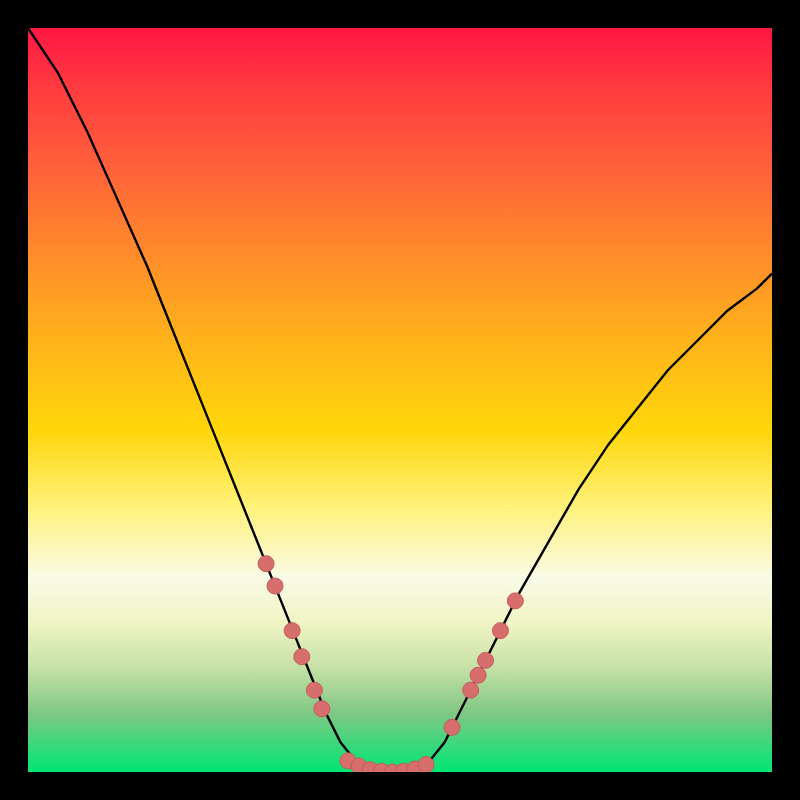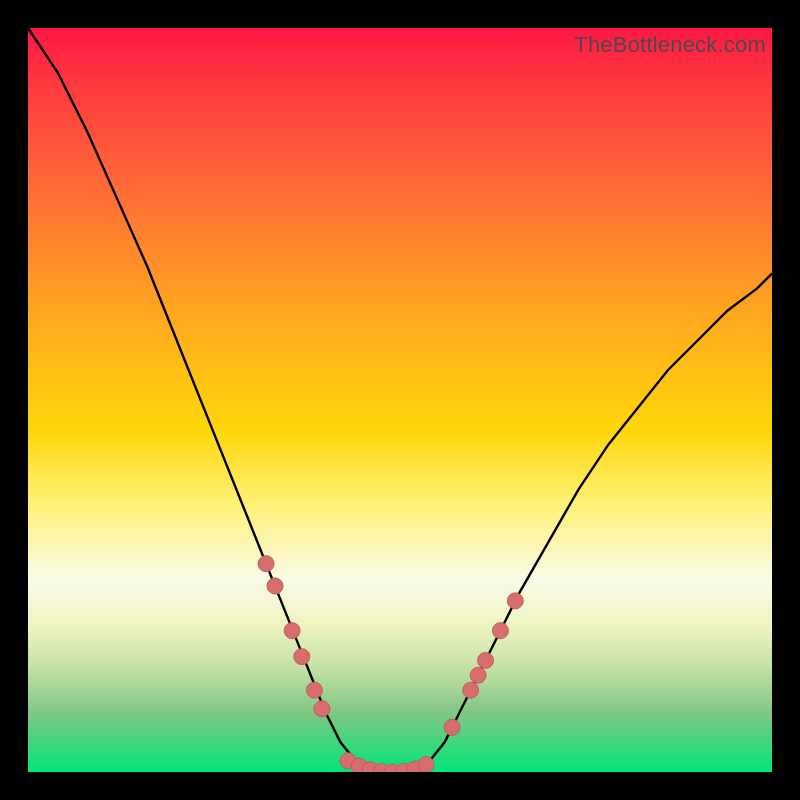--- a/index.html
+++ b/index.html
@@ -67,21 +67,20 @@
     height: 100%;
   }
 </style>
 </head>
 <body>
 
 <div class="frame">
   <div class="plot-area">
     <div class="gradient-bg"></div>
 
-    <div class="watermark">TheBottleneck.com</div>
 
     <svg class="curve-layer" viewBox="0 0 744 744" preserveAspectRatio="none">
       <path fill="none" stroke-width="2.4" d="M0.00 0.00 L29.76 44.64 L59.52 104.16 L89.28 171.12 L119.04 238.08 L148.80 312.48 L178.56 386.88 L208.32 461.28 L238.08 535.68 L252.96 572.88 L267.84 610.08 L282.72 647.28 L297.60 684.48 L312.48 714.24 L327.36 732.84 L342.24 740.28 L357.12 744.00 L372.00 744.00 L386.88 740.28 L401.76 732.84 L416.64 714.24 L431.52 684.48 L461.28 624.96 L491.04 565.44 L520.80 513.36 L550.56 461.28 L580.32 416.64 L610.08 379.44 L639.84 342.24 L669.60 312.48 L699.36 282.72 L729.12 260.40 L744.00 245.52" stroke="#000000"></path>
       <g>
           <circle cx="238.08" cy="535.68" r="8" fill="#d76e6e" stroke="#c65a5a" stroke-width="1"></circle>
           <circle cx="247.01" cy="558.00" r="8" fill="#d76e6e" stroke="#c65a5a" stroke-width="1"></circle>
           <circle cx="264.12" cy="602.64" r="8" fill="#d76e6e" stroke="#c65a5a" stroke-width="1"></circle>
           <circle cx="273.79" cy="628.68" r="8" fill="#d76e6e" stroke="#c65a5a" stroke-width="1"></circle>
           <circle cx="286.44" cy="662.16" r="8" fill="#d76e6e" stroke="#c65a5a" stroke-width="1"></circle>
           <circle cx="293.88" cy="680.76" r="8" fill="#d76e6e" stroke="#c65a5a" stroke-width="1"></circle>

